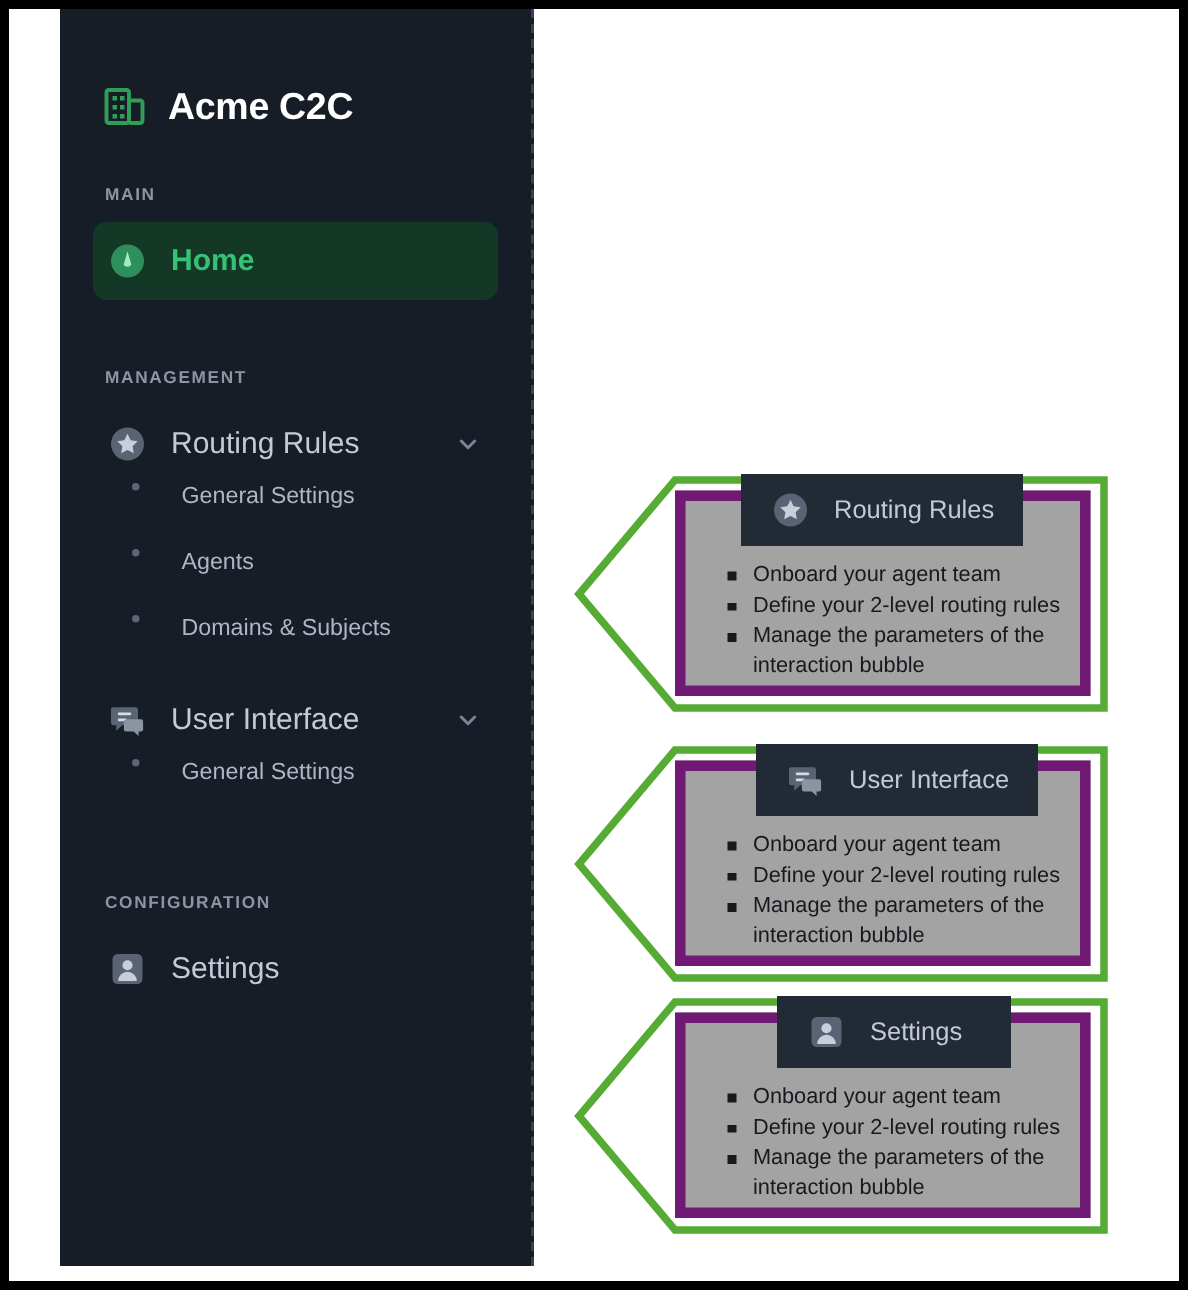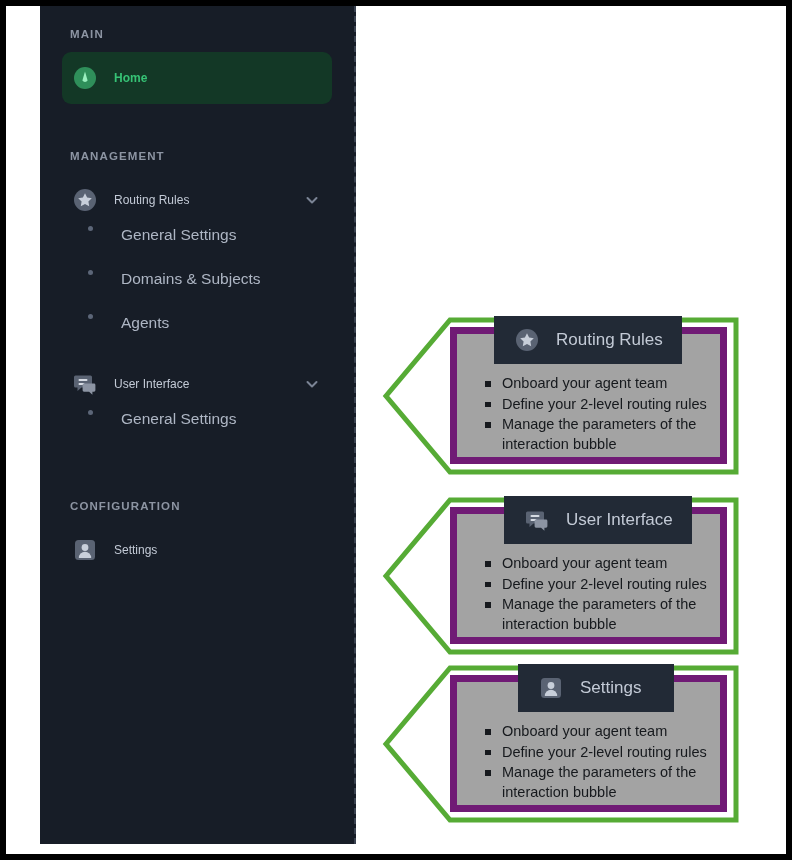--- a/index.html
+++ b/index.html
@@ -72,21 +72,21 @@
   .nav-item.active {
     background: #133826;
   }
   .nav-icon {
     width: 26px; height: 26px;
     flex: 0 0 26px;
     display: flex; align-items: center; justify-content: center;
     margin-right: 16px;
   }
   .nav-label {
-    font-size: 12px;
+    font-size: 20px;
     color: #c3cad6;
   }
   .nav-item.active .nav-label {
     color: #36c275;
     font-weight: bold;
   }
   .chevron {
     margin-left: auto;
     margin-right: 12px;
     width: 16px; height: 16px;
@@ -197,20 +197,35 @@
   .hdr-2 { left: 126px; width: 188px; }
   .hdr-3 { left: 140px; width: 156px; }
 </style>
 </head>
 <body>
 
 <div class="screen">
 
   <nav class="sidebar">
 
+    <div class="brand">
+      <span class="brand-logo">
+        <svg viewBox="0 0 30 30" width="30" height="30">
+          <rect x="3" y="4" width="15" height="22" rx="1.5" fill="none" stroke="#2f9e56" stroke-width="2.6"></rect>
+          <rect x="18" y="11" width="9" height="15" rx="1.5" fill="none" stroke="#2f9e56" stroke-width="2.6"></rect>
+          <rect x="7" y="8" width="3" height="3" fill="#2f9e56"></rect>
+          <rect x="12" y="8" width="3" height="3" fill="#2f9e56"></rect>
+          <rect x="7" y="14" width="3" height="3" fill="#2f9e56"></rect>
+          <rect x="12" y="14" width="3" height="3" fill="#2f9e56"></rect>
+          <rect x="7" y="20" width="3" height="3" fill="#2f9e56"></rect>
+          <rect x="12" y="20" width="3" height="3" fill="#2f9e56"></rect>
+        </svg>
+      </span>
+      <span class="brand-name">Acme C2C</span>
+    </div>
 
     <div class="section-label">MAIN</div>
 
     <div class="nav-item active">
       <span class="nav-icon">
         <svg viewBox="0 0 26 26" width="26" height="26">
           <circle cx="13" cy="13" r="11" fill="#2f8f5a"></circle>
           <path d="M13 6.5 L15.6 15.5 A3.1 3.1 0 0 1 10.4 15.5 Z" fill="#9af0bf"></path>
         </svg>
       </span>
@@ -233,25 +248,25 @@
         </svg>
       </span>
     </div>
 
     <div class="sub-item">
       <span class="sub-dot"></span>
       <span class="sub-label">General Settings</span>
     </div>
     <div class="sub-item">
       <span class="sub-dot"></span>
-      <span class="sub-label">Domains &amp; Subjects</span>
+      <span class="sub-label">Agents</span>
     </div>
     <div class="sub-item">
       <span class="sub-dot"></span>
-      <span class="sub-label">Agents</span>
+      <span class="sub-label">Domains &amp; Subjects</span>
     </div>
 
     <div class="nav-item">
       <span class="nav-icon">
         <svg viewBox="0 0 26 26" width="26" height="26">
           <path d="M3.5 4.5 h15 a1.5 1.5 0 0 1 1.5 1.5 v9 a1.5 1.5 0 0 1 -1.5 1.5 h-9 l-4 3.6 v-3.6 h-2 a1.5 1.5 0 0 1 -1.5 -1.5 v-9 a1.5 1.5 0 0 1 1.5 -1.5 Z" fill="#5a6373"></path>
           <rect x="6.5" y="8" width="9" height="1.9" rx="0.9" fill="#d6dbe3"></rect>
           <rect x="6.5" y="12" width="6" height="1.9" rx="0.9" fill="#d6dbe3"></rect>
           <path d="M12 12.5 h10 a1.4 1.4 0 0 1 1.4 1.4 v5.4 a1.4 1.4 0 0 1 -1.4 1.4 h-1.6 v3 l-3.3 -3 h-5.1 a1.4 1.4 0 0 1 -1.4 -1.4 v-5.4 a1.4 1.4 0 0 1 1.4 -1.4 Z" fill="#8c94a3"></path>
         </svg>

